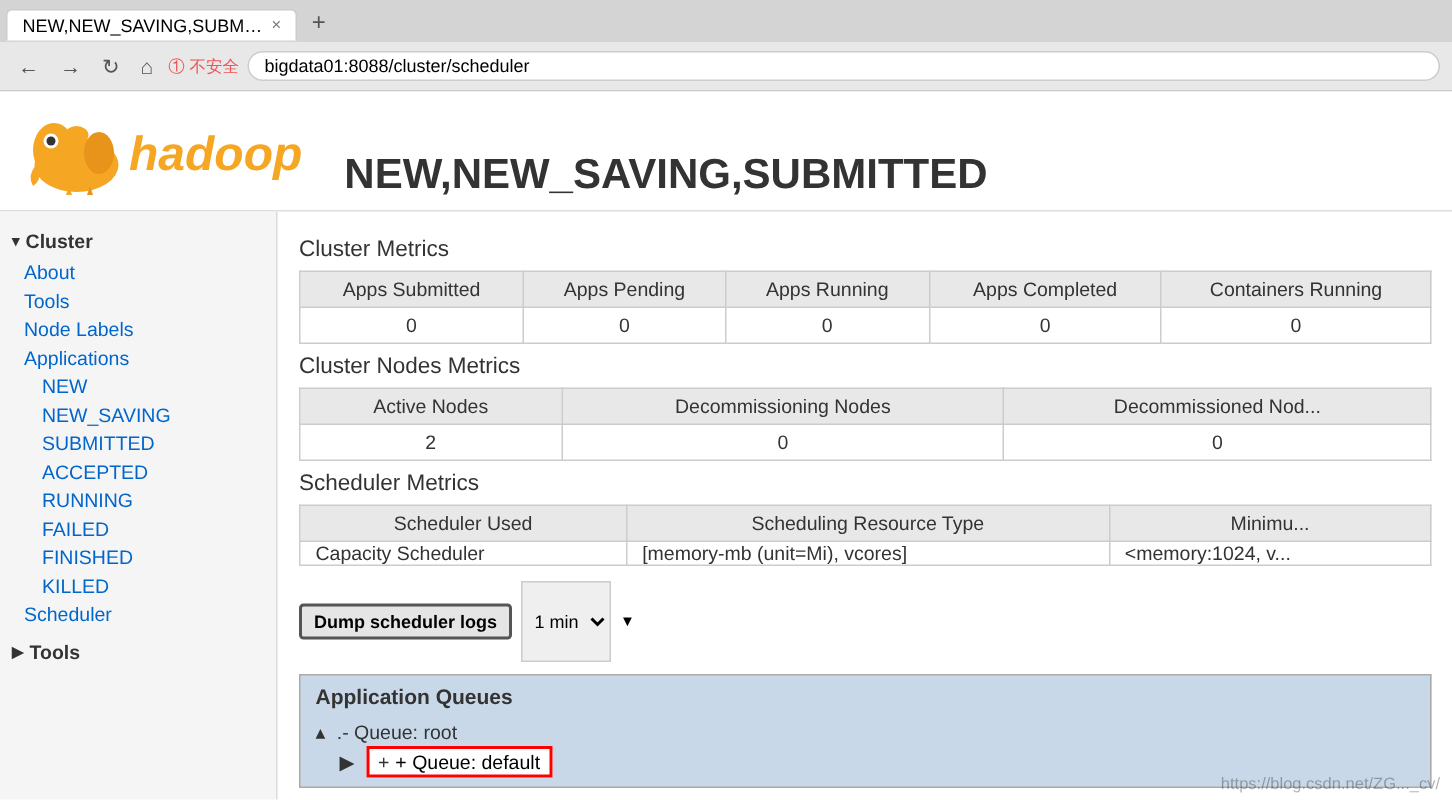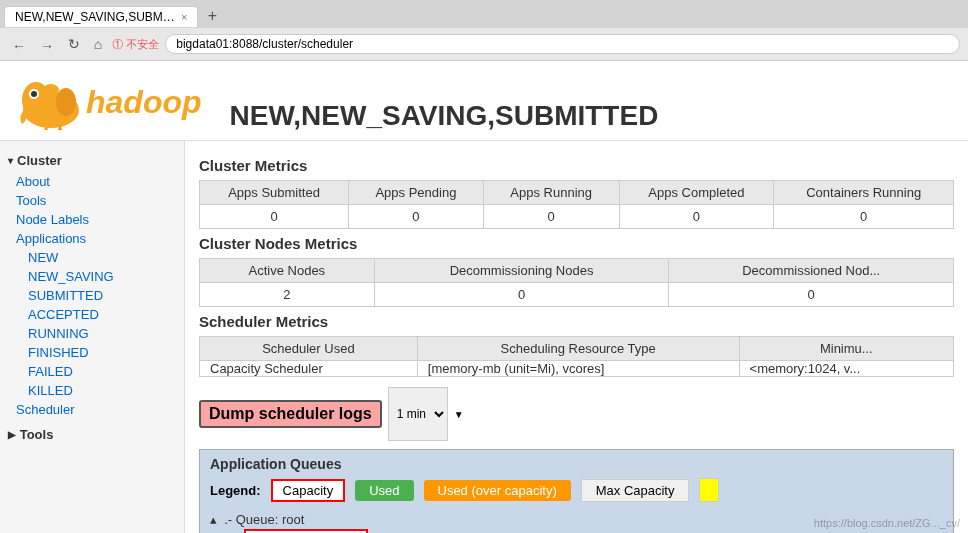--- a/index.html
+++ b/index.html
@@ -33,35 +33,35 @@
     
     .sidebar { width: 185px; background: #f5f5f5; border-right: 1px solid #ddd; padding: 8px 0; overflow-y: auto; flex-shrink: 0; }
     .sidebar-section { margin-bottom: 4px; }
     .sidebar-section-header { display: flex; align-items: center; padding: 4px 8px; font-weight: bold; color: #333; cursor: pointer; }
     .sidebar-arrow { margin-right: 4px; font-size: 10px; }
     .sidebar-link { display: block; padding: 2px 16px; color: #0066cc; text-decoration: none; font-size: 13px; }
     .sidebar-sub-link { display: block; padding: 2px 28px; color: #0066cc; text-decoration: none; font-size: 13px; }
 
     
     .main-content { flex: 1; padding: 10px 14px; overflow-y: auto; background: #fff; }
-    .section-title { font-size: 15px; font-weight: bold; color: #333; margin-bottom: 6px; margin-top: 6px; }
+    .section-title { font-size: 15px; font-weight: normal; color: #333; margin-bottom: 6px; margin-top: 6px; }
 
     
     .metrics-table { width: 100%; border-collapse: collapse; margin-bottom: 6px; font-size: 13px; }
     .metrics-table th { background: #e8e8e8; border: 1px solid #ccc; padding: 4px 10px; text-align: center; font-weight: normal; color: #333; }
     .metrics-table td { border: 1px solid #ccc; padding: 4px 10px; text-align: center; color: #333; }
 
     
     .sched-table { width: 100%; border-collapse: collapse; margin-bottom: 10px; font-size: 13px; }
     .sched-table th { background: #e8e8e8; border: 1px solid #ccc; padding: 4px 10px; text-align: center; font-weight: normal; color: #333; }
     .sched-table td { border: 1px solid #ccc; padding: 0 10px; text-align: left; color: #333; }
 
     
     .dump-area { display: flex; align-items: center; gap: 6px; margin-bottom: 8px; }
-    .dump-btn { background: #fca5a5; border: 2px solid #555; border-radius: 3px; padding: 3px 8px; font-size: 16px; font-weight: bold; cursor: pointer; }
+    .dump-btn { background: #e5e5e5; border: 2px solid #555; border-radius: 3px; padding: 3px 8px; font-size: 12px; font-weight: bold; cursor: pointer; }
     .dump-select { border: 1px solid #ccc; padding: 18px 4px; font-size: 12px; }
     .dump-arrow { font-size: 10px; }
 
     
     .app-queues-section { background: #c8d8e8; border: 1px solid #aaa; padding: 6px 10px; margin-bottom: 6px; }
     .app-queues-title { font-size: 14px; font-weight: bold; color: #333; margin-bottom: 6px; }
     .legend-row { display: flex; align-items: center; gap: 10px; margin-bottom: 8px; }
     .legend-label { font-weight: bold; font-size: 13px; }
     .legend-capacity { border: 2px solid red; padding: 2px 10px; background: #fff; font-size: 13px; }
     .legend-used { background: #4caf50; color: #fff; padding: 3px 14px; font-size: 13px; border-radius: 3px; }
@@ -131,22 +131,22 @@
         </div>
         <a class="sidebar-link" href="#">About</a>
         <a class="sidebar-link" href="#">Tools</a>
         <a class="sidebar-link" href="#">Node Labels</a>
         <a class="sidebar-link" href="#">Applications</a>
         <a class="sidebar-sub-link" href="#">NEW</a>
         <a class="sidebar-sub-link" href="#">NEW_SAVING</a>
         <a class="sidebar-sub-link" href="#">SUBMITTED</a>
         <a class="sidebar-sub-link" href="#">ACCEPTED</a>
         <a class="sidebar-sub-link" href="#">RUNNING</a>
+        <a class="sidebar-sub-link" href="#">FAILED</a>
         <a class="sidebar-sub-link" href="#">FINISHED</a>
-        <a class="sidebar-sub-link" href="#">FAILED</a>
         <a class="sidebar-sub-link" href="#">KILLED</a>
         <a class="sidebar-link" href="#">Scheduler</a>
       </div>
       <div class="sidebar-section">
         <div class="sidebar-section-header">
           <span class="sidebar-arrow">▶</span>
           <span>Tools</span>
         </div>
       </div>
     </div>
@@ -214,28 +214,20 @@
       <div class="dump-area">
         <button class="dump-btn">Dump scheduler logs</button>
         <select class="dump-select">
           <option>1 min</option>
         </select>
         <span class="dump-arrow">▼</span>
       </div>
 
       <div class="app-queues-section">
         <div class="app-queues-title">Application Queues</div>
-        <div class="legend-row">
-          <span class="legend-label">Legend:</span>
-          <span class="legend-capacity">Capacity</span>
-          <span class="legend-used">Used</span>
-          <span class="legend-used-over">Used (over capacity)</span>
-          <span class="legend-max">Max Capacity</span>
-          <span class="legend-yellow"></span>
-        </div>
 
         <div class="queue-root">
           <div class="queue-item">
             <span class="queue-item-arrow">▴</span>
             <span>.- Queue: root</span>
           </div>
           <div style="margin-left: 16px;">
             <span class="queue-item-arrow">▶</span>
             <span class="queue-default-box">
               <span class="queue-plus">+</span>

